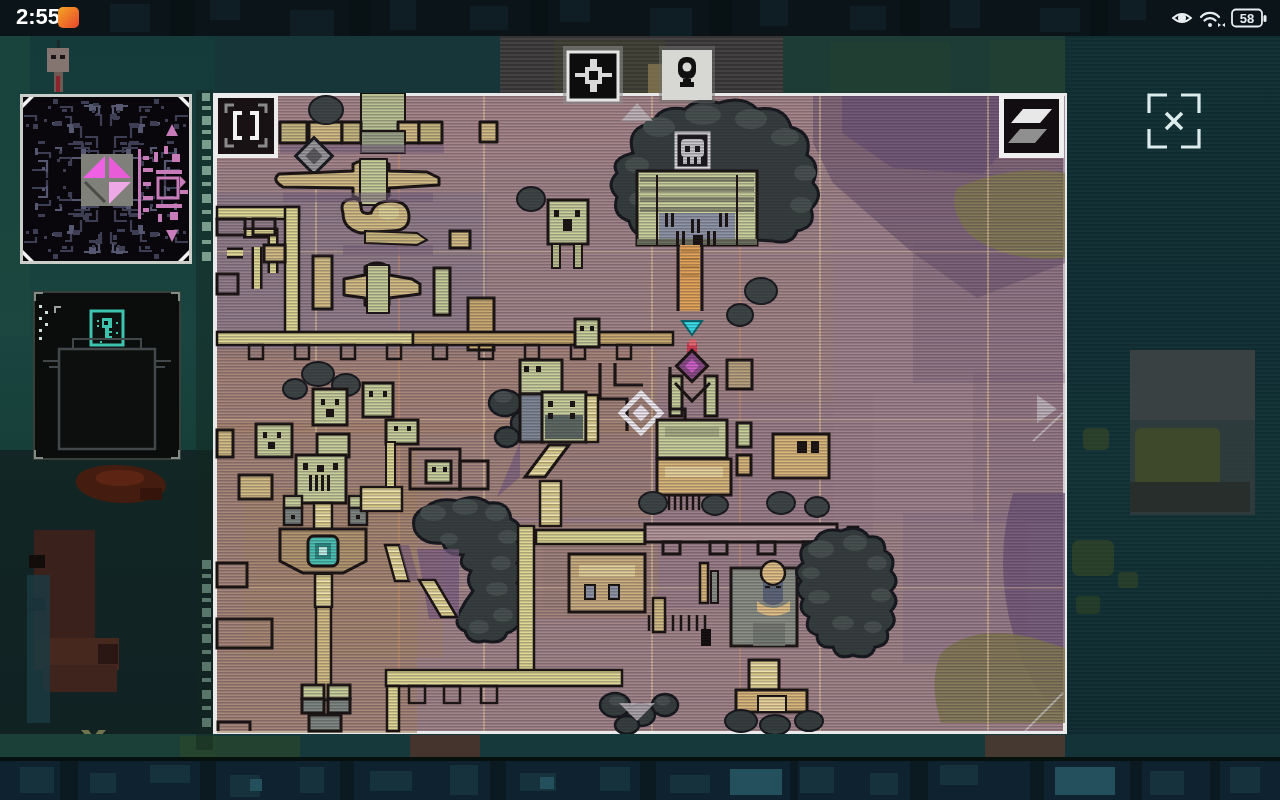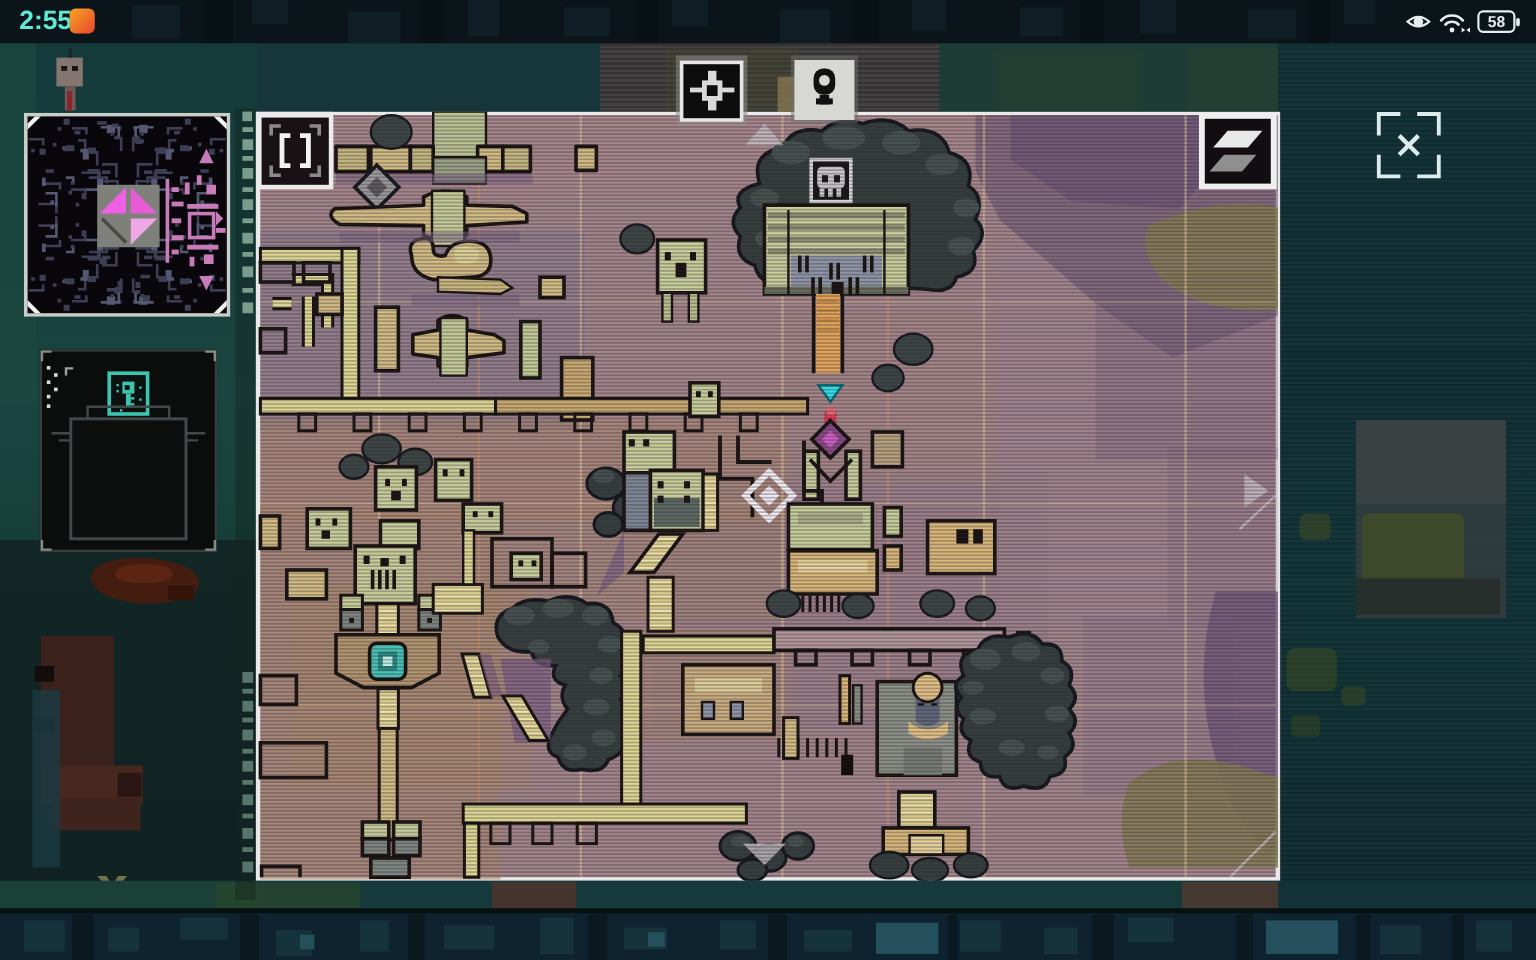--- a/index.html
+++ b/index.html
@@ -84,21 +84,21 @@
   <g fill="#081114">
     <rect x="170" y="0" width="24" height="36"></rect>
         <rect x="350" y="0" width="20" height="36"></rect>
     <rect x="530" y="0" width="18" height="36"></rect>
         <rect x="710" y="0" width="22" height="36"></rect>
     <rect x="900" y="0" width="20" height="36"></rect>
         <rect x="1090" y="0" width="18" height="36"></rect>
   </g>
 </svg>
 
-<div class="abs" style="left:16px;top:4px;width:70px;height:28px;color:#5eead4;font-size:22px;font-weight:bold;">2:55</div>
+<div class="abs" style="left:16px;top:4px;width:70px;height:28px;color:#ffffff;font-size:22px;font-weight:bold;">2:55</div>
 
 <div class="abs" style="left:58px;top:7px;width:21px;height:21px;border-radius:5px;background:linear-gradient(135deg,#f5a623,#e8442e);"></div>
 
 <svg class="abs" style="left:1170px;top:6px;" width="100" height="24" viewBox="0 0 100 24">
   <g fill="none" stroke="#e8eef0" stroke-width="1.8">
     <path d="M3 12 Q12 4 21 12 Q12 20 3 12 Z"></path>
     <circle cx="12" cy="12" r="4" fill="#e8eef0" stroke="none"></circle>
   </g>
   <g stroke="#e8eef0" fill="none" stroke-width="2" stroke-linecap="round">
     <path d="M31 11 a12 12 0 0 1 18 0" stroke-width="2.2"></path>

